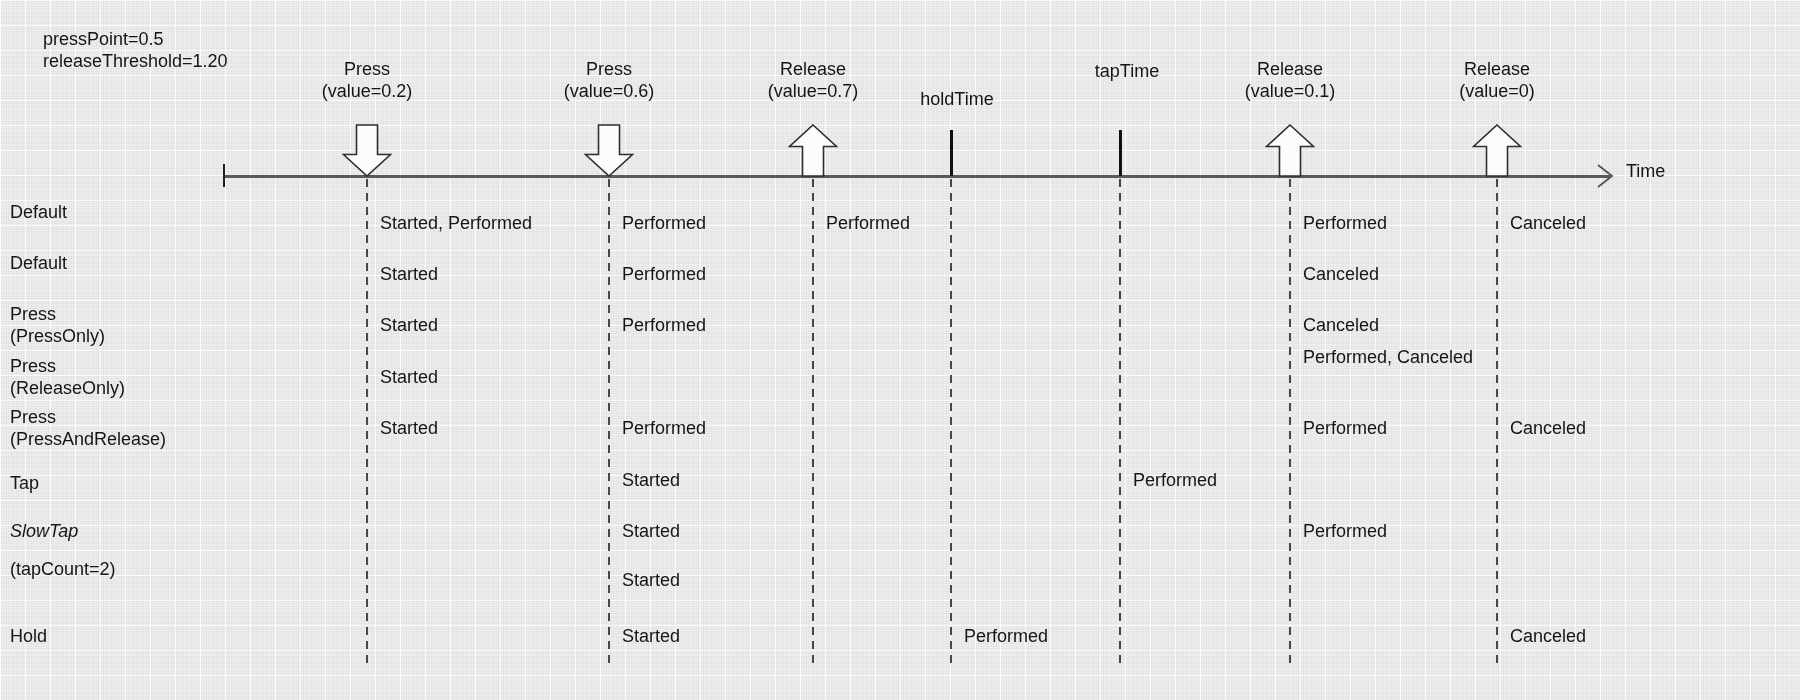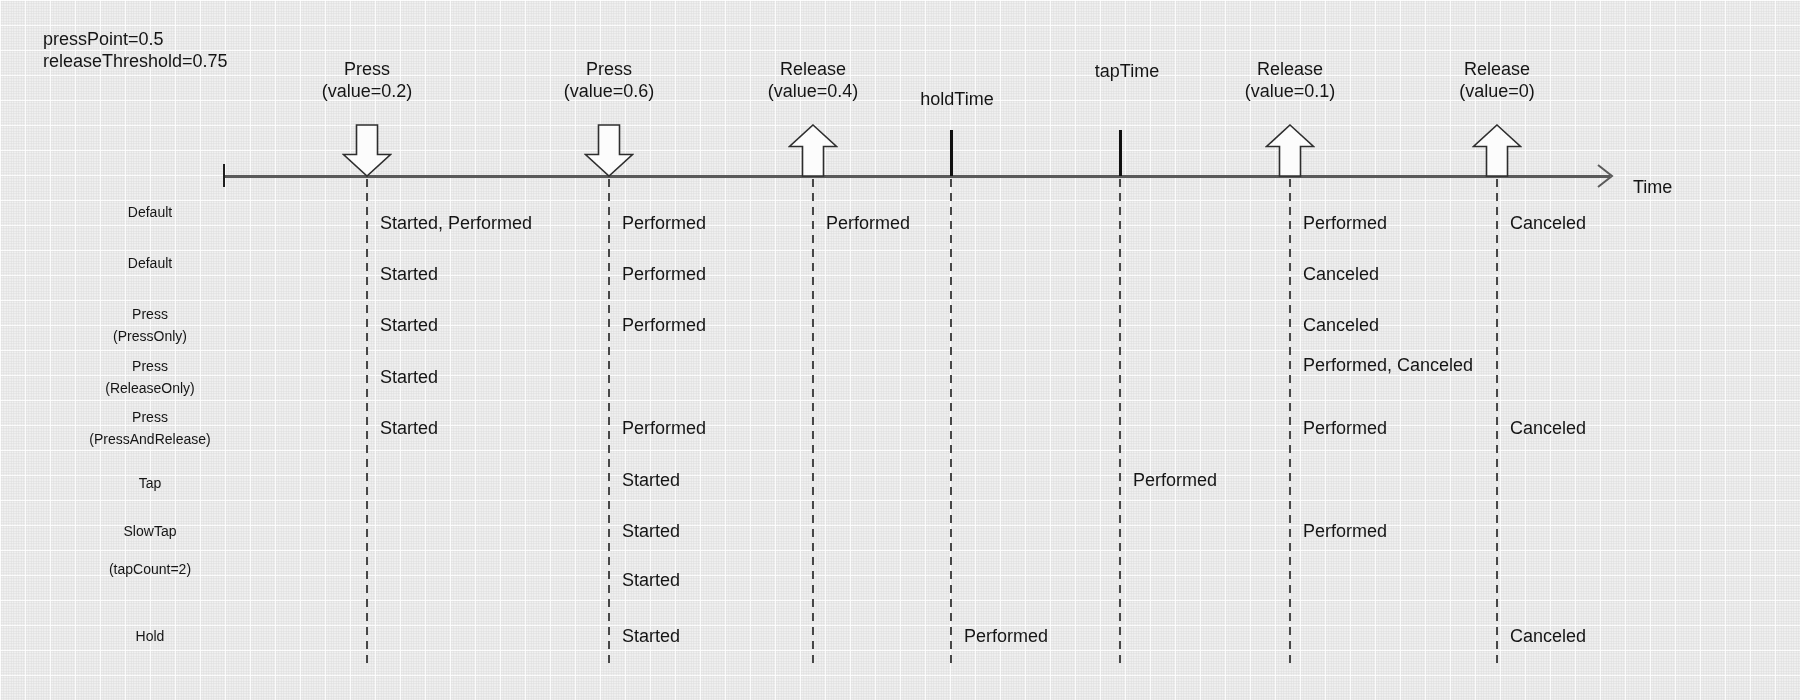--- a/index.html
+++ b/index.html
@@ -50,47 +50,46 @@
   .bold-tick {
     position: absolute;
     width: 3px;
     background: #111;
   }
   .arrow-marker { position: absolute; width: 50px; height: 53px; }
   .row-label {
     position: absolute;
     width: 280px;
     left: 10px;
-    text-align: center;
-    font-size: 14px;
+    font-size: 18px;
     line-height: 22px;
   }
   .annotation {
     position: absolute;
     font-size: 18px;
     line-height: 22px;
     white-space: nowrap;
   }
   .time-label { position: absolute; font-size: 18px; line-height: 22px; }
 </style>
 </head>
 <body>
 
 <div id="stage">
   <div id="config-block" class="txt">
     <div>pressPoint=0.5</div>
-    <div>releaseThreshold=0.75</div>
+    <div>releaseThreshold=1.20</div>
   </div>
 
   <div id="axis-line" class="axis-line" style="left: 224px; top: 175px; width: 1386px;"></div>
   <div id="axis-start-tick" class="axis-start-tick" style="left: 223px; top: 164px;"></div>
   <svg id="axis-arrowhead" width="19" height="26" viewBox="0 0 19 26" style="position: absolute; left: 1596px; top: 163px;">
     <polyline points="2,2 16,13 2,24" fill="none" stroke="#5a5a5a" stroke-width="2"></polyline>
   </svg>
-  <div id="time-label" class="time-label" style="left: 1626px; top: 176px; margin-left: 7px;">Time</div>
+  <div id="time-label" class="time-label" style="left: 1626px; top: 160px;">Time</div>
 
   <div id="events-layer">
       <div class="event-dash" style="left: 366px; top: 179px; height: 484px;"></div>
       <div class="arrow-marker" style="left: 342px; top: 124px;"><svg width="50" height="53" viewBox="0 0 50 53">
           <polygon points="14.5,1 35.5,1 35.5,30.5 48.5,30.5 25,52 1.5,30.5 14.5,30.5" fill="#fcfcfc" stroke="#2e2e2e" stroke-width="1.6"></polygon>
         </svg></div>
       <div class="event-label" style="left: 367px; top: 58px;">
         <div>Press</div>
         <div>(value=0.2)</div>
       </div>
@@ -101,21 +100,21 @@
       <div class="event-label" style="left: 609px; top: 58px;">
         <div>Press</div>
         <div>(value=0.6)</div>
       </div>
       <div class="event-dash" style="left: 812px; top: 179px; height: 484px;"></div>
       <div class="arrow-marker" style="left: 788px; top: 124px;"><svg width="50" height="53" viewBox="0 0 50 53">
           <polygon points="25,1 48.5,22.5 35.5,22.5 35.5,52 14.5,52 14.5,22.5 1.5,22.5" fill="#fcfcfc" stroke="#2e2e2e" stroke-width="1.6"></polygon>
         </svg></div>
       <div class="event-label" style="left: 813px; top: 58px;">
         <div>Release</div>
-        <div>(value=0.4)</div>
+        <div>(value=0.7)</div>
       </div>
       <div class="event-dash" style="left: 950px; top: 179px; height: 484px;"></div>
       <div class="bold-tick" style="left: 949.5px; top: 130px; height: 46px;"></div>
       <div class="event-label" style="left: 957px; top: 88px;">
         <div>holdTime</div>
       </div>
       <div class="event-dash" style="left: 1119px; top: 179px; height: 484px;"></div>
       <div class="bold-tick" style="left: 1118.5px; top: 130px; height: 46px;"></div>
       <div class="event-label" style="left: 1127px; top: 60px;">
         <div>tapTime</div>
@@ -157,35 +156,35 @@
         <div>(PressOnly)</div>
       </div>
       <div class="annotation" style="left: 380px; top: 314px;">Started</div>
       <div class="annotation" style="left: 622px; top: 314px;">Performed</div>
       <div class="annotation" style="left: 1303px; top: 314px;">Canceled</div>
       <div class="row-label" style="top: 355px;">
         <div>Press</div>
         <div>(ReleaseOnly)</div>
       </div>
       <div class="annotation" style="left: 380px; top: 366px;">Started</div>
-      <div class="annotation" style="left: 1303px; top: 354px;">Performed, Canceled</div>
+      <div class="annotation" style="left: 1303px; top: 346px;">Performed, Canceled</div>
       <div class="row-label" style="top: 406px;">
         <div>Press</div>
         <div>(PressAndRelease)</div>
       </div>
       <div class="annotation" style="left: 380px; top: 417px;">Started</div>
       <div class="annotation" style="left: 622px; top: 417px;">Performed</div>
       <div class="annotation" style="left: 1303px; top: 417px;">Performed</div>
       <div class="annotation" style="left: 1510px; top: 417px;">Canceled</div>
       <div class="row-label" style="top: 472px;">
         <div>Tap</div>
       </div>
       <div class="annotation" style="left: 622px; top: 469px;">Started</div>
       <div class="annotation" style="left: 1133px; top: 469px;">Performed</div>
-      <div class="row-label" style="top: 520px;">
+      <div class="row-label" style="top: 520px; font-style: italic;">
         <div>SlowTap</div>
       </div>
       <div class="annotation" style="left: 622px; top: 520px;">Started</div>
       <div class="annotation" style="left: 1303px; top: 520px;">Performed</div>
       <div class="row-label" style="top: 558px;">
         <div>(tapCount=2)</div>
       </div>
       <div class="annotation" style="left: 622px; top: 569px;">Started</div>
       <div class="row-label" style="top: 625px;">
         <div>Hold</div>

